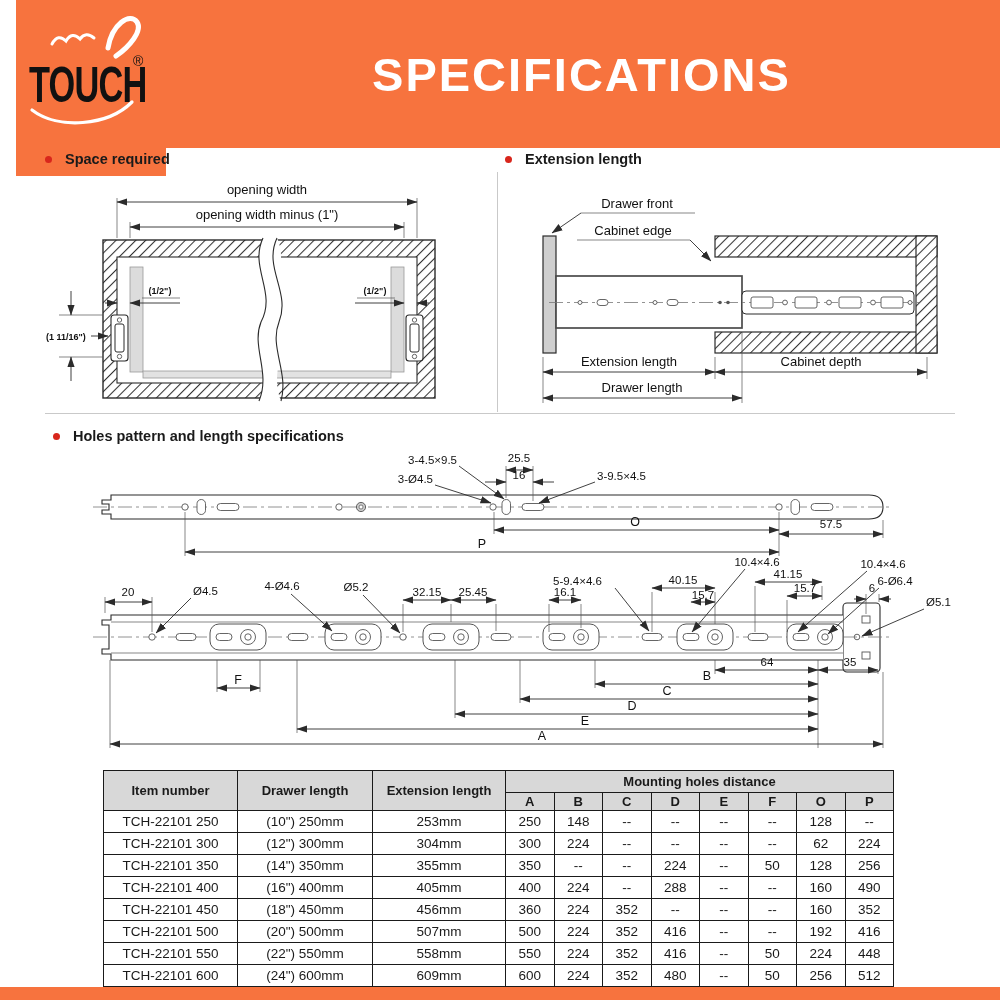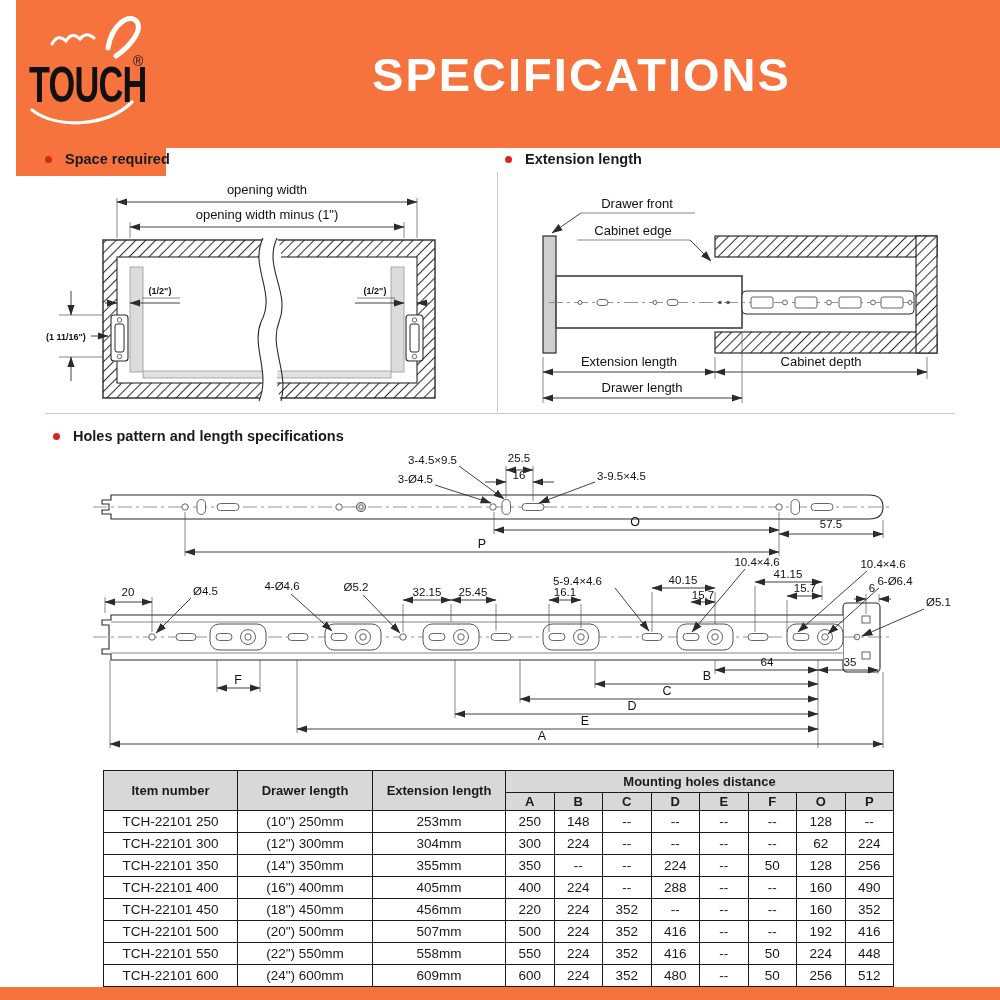--- a/index.html
+++ b/index.html
@@ -421,21 +421,21 @@
           <td>288</td>
           <td>--</td>
           <td>--</td>
           <td>160</td>
           <td>490</td>
         </tr>
         <tr>
           <td>TCH-22101 450</td>
           <td>(18") 450mm</td>
           <td>456mm</td>
-          <td>220</td>
+          <td>360</td>
           <td>224</td>
           <td>352</td>
           <td>--</td>
           <td>--</td>
           <td>--</td>
           <td>160</td>
           <td>352</td>
         </tr>
         <tr>
           <td>TCH-22101 500</td>

